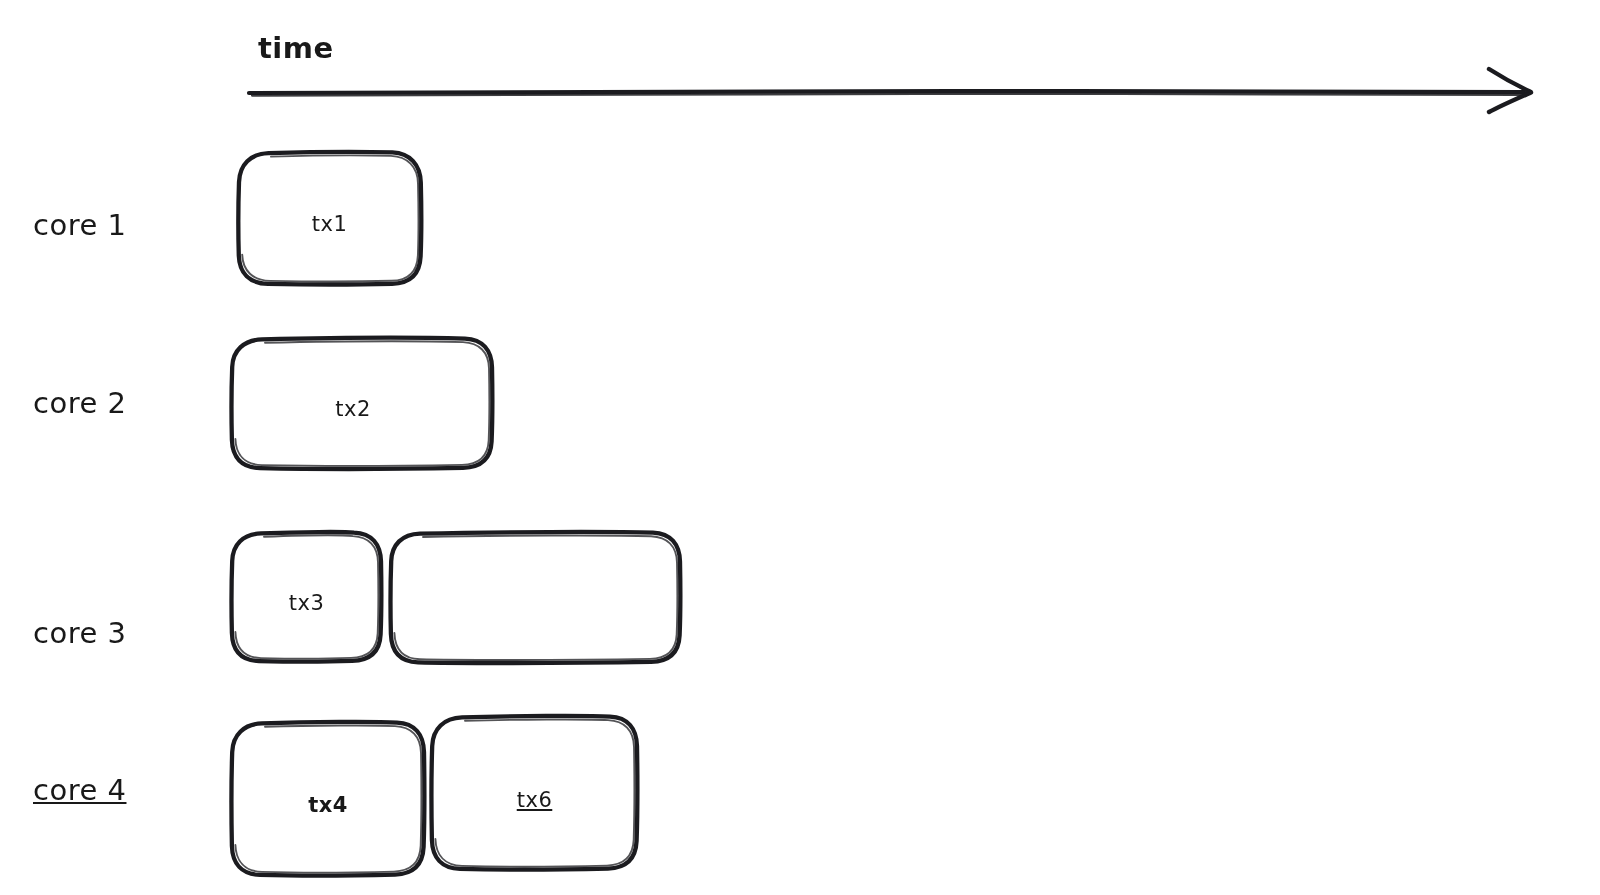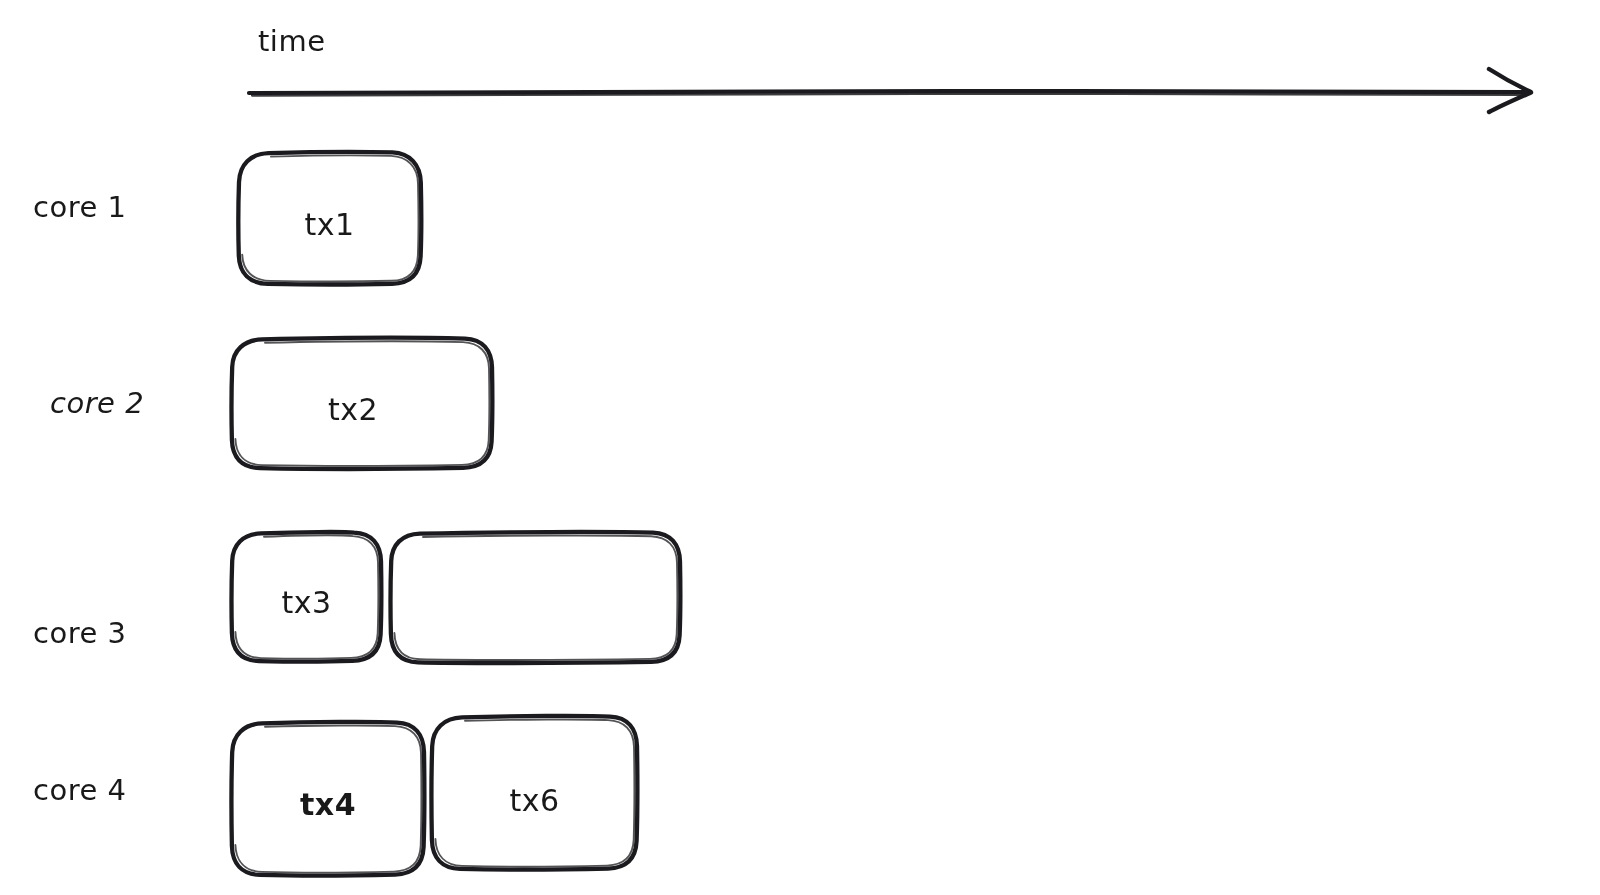--- a/index.html
+++ b/index.html
@@ -32,28 +32,29 @@
   
   .hand {
     position: absolute;
     font-family: "DejaVu Sans", sans-serif;
     color: #191919;
     white-space: nowrap;
     letter-spacing: 0.5px;
   }
   .axis-label {
     font-size: 29px;
-    font-weight: 400;
+    font-weight: 700;
+    margin-top: 7px;
   }
   .core-label {
     font-size: 29px;
     font-weight: 400;
   }
   .tx-label {
-    font-size: 30px;
+    font-size: 21px;
     font-weight: 400;
     text-align: center;
   }
   .tx-box {
     position: absolute;
     display: flex;
     align-items: center;
     justify-content: center;
     box-sizing: border-box;
   }
@@ -181,42 +182,42 @@
                  C 633.0 856, 624.4 865.0, 607 865.6
                  C 550 867.0, 496 866.8, 462 865.9
                  C 445 865.4, 436 855.4, 435.4 839" stroke-width="1.9" opacity="0.75"></path>
       </g>
 
     </g>
   </svg>
 
   <div class="hand axis-label" style="left:258px; top:24px;">time</div>
 
-  <div class="hand core-label" style="left:33px; top:190px;">core 1</div>
-
-  <div class="hand core-label" style="left:50px; top:386px;font-style:italic;">core 2</div>
+  <div class="hand core-label" style="left:33px; top:208px;">core 1</div>
+
+  <div class="hand core-label" style="left:33px; top:386px;">core 2</div>
 
   <div class="hand core-label" style="left:33px; top:584px;margin-top:32px;">core 3</div>
 
-  <div class="hand core-label" style="left:33px; top:773px;">core 4</div>
+  <div class="hand core-label" style="left:33px; top:773px;text-decoration:underline;">core 4</div>
 
   <div class="tx-box" style="left:238px; top:152px; width:183px; height:132px;">
     <span class="hand tx-label" style="position:relative;">tx1</span>
   </div>
 
   <div class="tx-box" style="left:223px; top:338px; width:260px; height:130px;">
     <span class="hand tx-label" style="position:relative;">tx2</span>
   </div>
 
   <div class="tx-box" style="left:232px; top:532px; width:149px; height:129px;">
     <span class="hand tx-label" style="position:relative;">tx3</span>
   </div>
 
 
   <div class="tx-box" style="left:232px; top:722px; width:192px; height:153px;">
     <span class="hand tx-label" style="position:relative;font-weight:bold;">tx4</span>
   </div>
 
   <div class="tx-box" style="left:432px; top:716px; width:205px; height:156px;">
-    <span class="hand tx-label" style="position:relative;">tx6</span>
+    <span class="hand tx-label" style="position:relative;text-decoration:underline;">tx6</span>
   </div>
 
 </div>
 
 </body></html>

